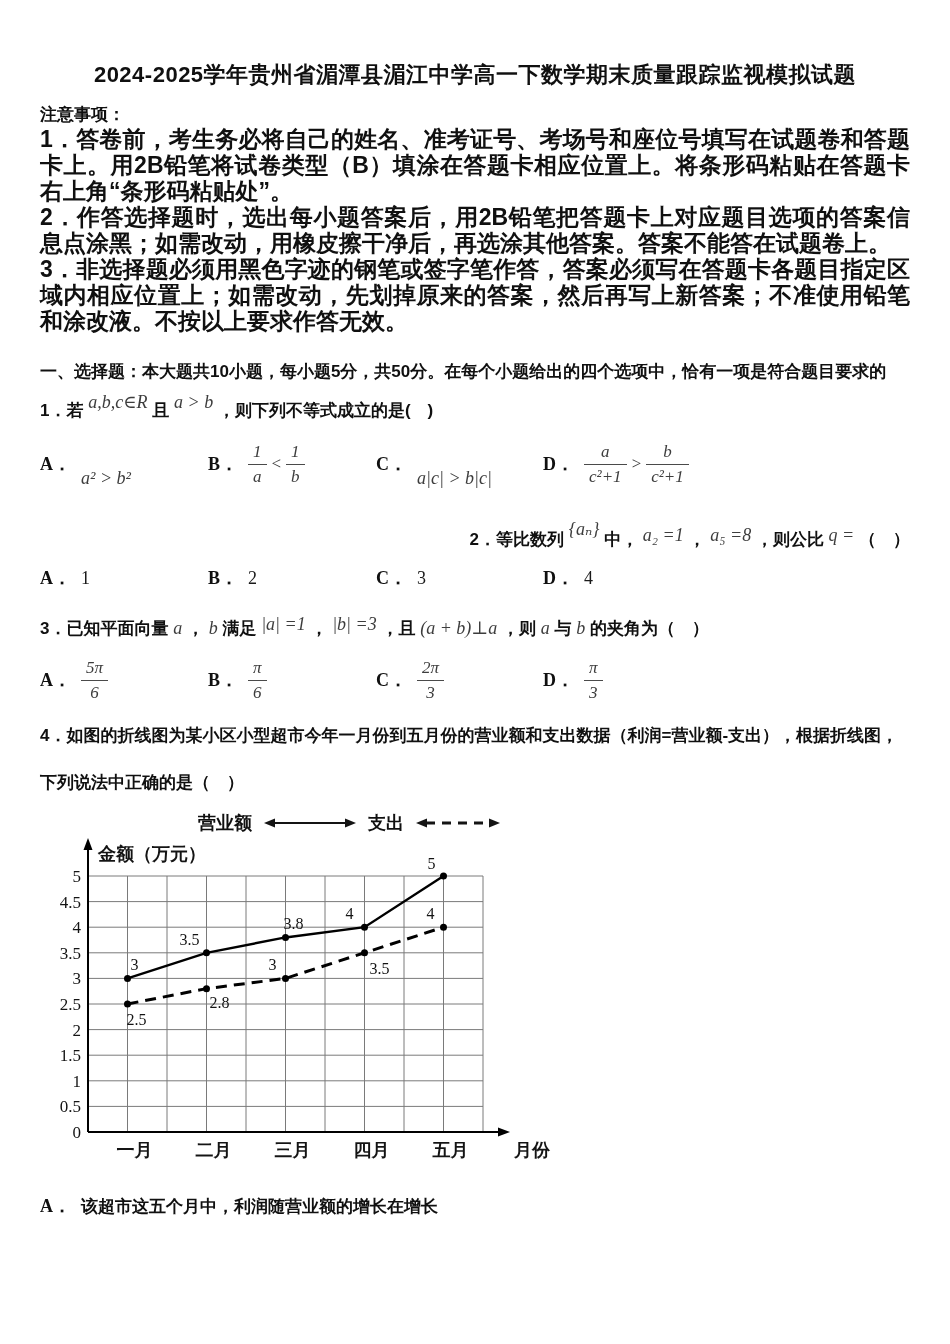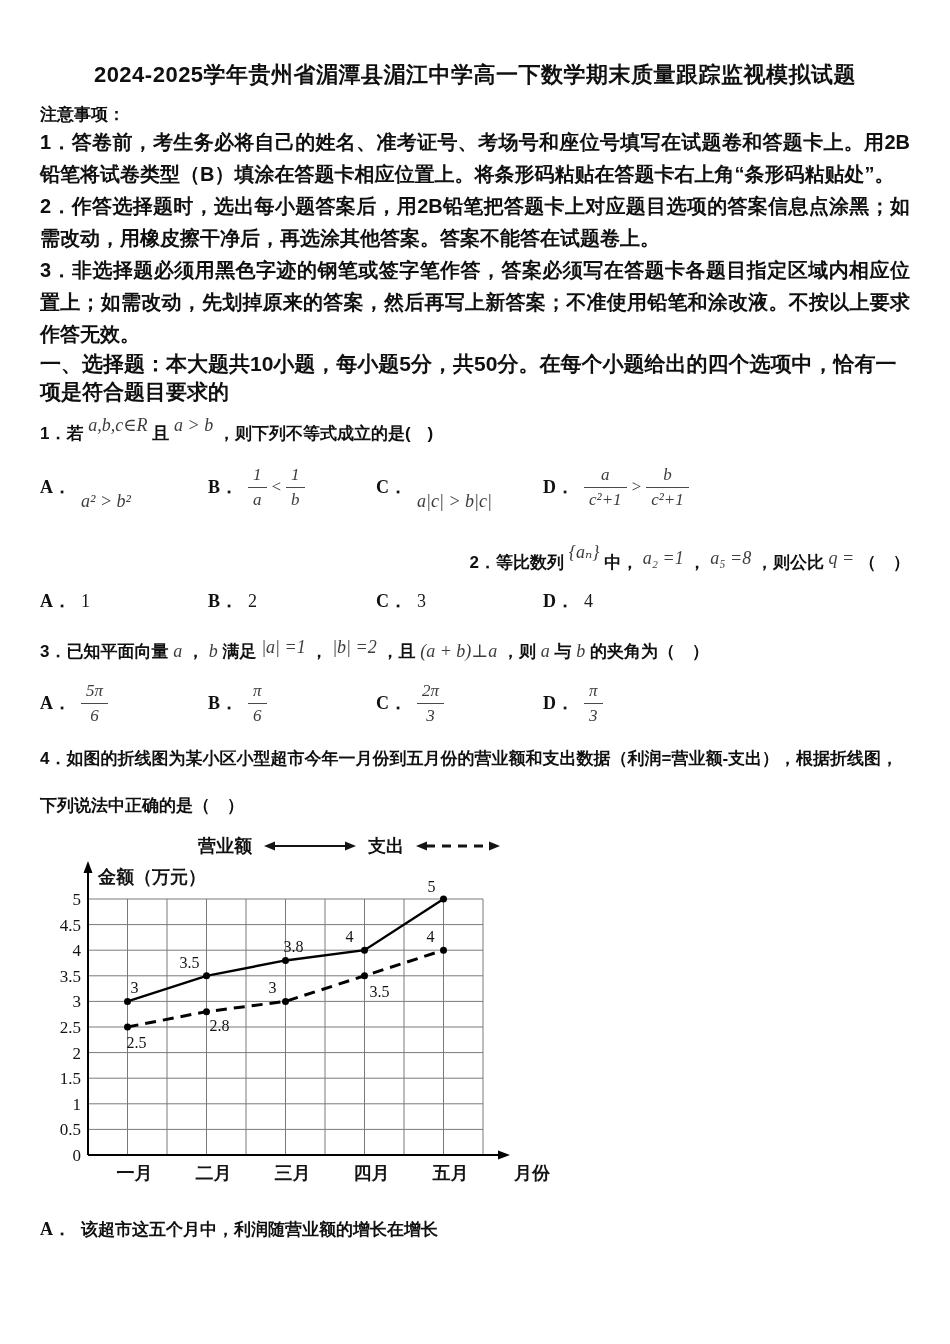--- a/index.html
+++ b/index.html
@@ -3,22 +3,22 @@
 <meta charset="utf-8">
 <style>
   html,body{margin:0;padding:0;}
   body{
     width:950px;height:1344px;background:#ffffff;overflow:hidden;
     font-family:"Liberation Sans","DejaVu Sans",sans-serif;color:#101010;
   }
   .page{padding:0 40px;}
   .title{padding-top:60px;text-align:center;font-size:22px;font-weight:700;letter-spacing:.5px;}
   .notice-head{margin-top:13px;font-size:17px;font-weight:600;}
-  .nitem{margin:0;font-size:20px;line-height:32px;text-align:justify;font-weight:600;}
-  .sec-head{font-size:21px;font-weight:600;}
+  .nitem{margin:0;font-size:23px;line-height:26px;text-align:justify;font-weight:600;}
+  .sec-head{margin-top:26px;font-size:17px;font-weight:600;}
   .qline{font-size:17px;font-weight:600;}
   .q1{margin-top:16px;}
   .q2{margin-top:32px;text-align:right;}
   .q3{margin-top:26px;}
   .q4a{margin-top:18px;}
   .q4b{margin-top:24px;}
   .fm{font-family:"Liberation Serif","DejaVu Serif",serif;font-style:italic;font-weight:400;font-size:18px;color:#3d3d3d;margin-top:28px;}
   .raise{position:relative;top:-8px;}
   .raise-sm{position:relative;top:-4px;}
   .raise-lg{position:relative;top:-10px;}
@@ -135,21 +135,21 @@
   </div>
 
   <div class="qline q3">
     <span>3．已知平面向量</span>
     <span class="fm">a</span>
     <span>，</span>
     <span class="fm">b</span>
     <span>满足</span>
     <span class="fm raise-sm">|a| =1</span>
     <span>，</span>
-    <span class="fm raise-sm">|b| =2</span>
+    <span class="fm raise-sm">|b| =3</span>
     <span>，且</span>
     <span class="fm">(a + b)⊥a</span>
     <span>，则</span>
     <span class="fm">a</span>
     <span>与</span>
     <span class="fm">b</span>
     <span>的夹角为（　）</span>
   </div>
   <div class="opts opts-q3">
     <div class="opt c1">

